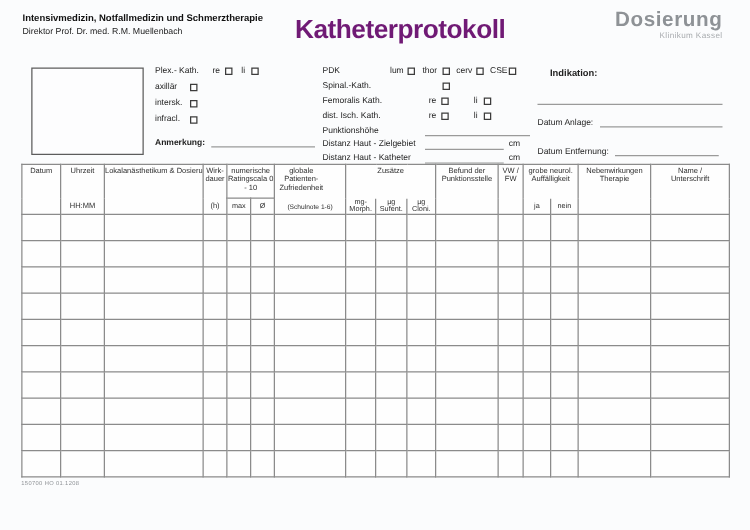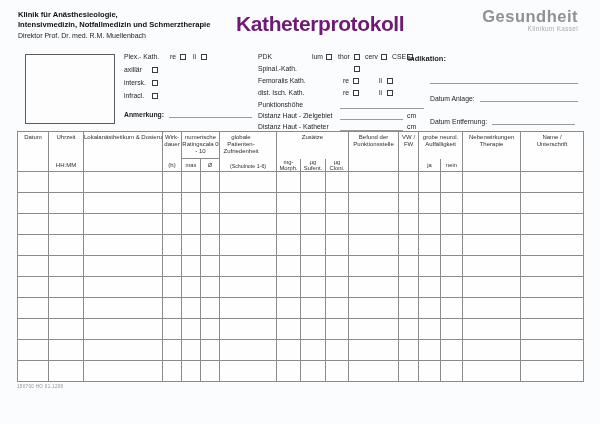--- a/index.html
+++ b/index.html
@@ -45,29 +45,28 @@
   .subnote{font-size:5.3px;color:#2e2e2e;}
   .wrapnarrow{display:inline-block;max-width:42px;}
   .wrapname{display:inline-block;max-width:40px;}
   
   .formnum{left:17px;top:384px;font-size:4.6px;color:#8f9296;letter-spacing:0.3px;}
 </style>
 </head>
 <body>
 
 <div class="abs clinic">
-  <div class="c1">Klinik für Anästhesieologie,</div>
   <div class="c1">Intensivmedizin, Notfallmedizin und Schmerztherapie</div>
   <div class="c2">Direktor Prof. Dr. med. R.M. Muellenbach</div>
 </div>
 
 <div class="abs title">Katheterprotokoll</div>
 
 <div class="abs logo">
-  <div class="lg1">Gesundheit</div>
+  <div class="lg1">Dosierung</div>
   <div class="lg3">Klinikum Kassel</div>
 </div>
 
 <div class="abs pbox"></div>
 
 <div class="prow" style="left:124px;top:53px;width:120px">
   <span class="at" style="left:0">Plex.- Kath.</span>
   <span class="at" style="left:46px">re</span>
   <span class="cb" style="left:56px"></span>
   <span class="at" style="left:69px">li</span>
@@ -128,21 +127,21 @@
   <span class="at" style="left:0">Distanz Haut - Zielgebiet</span>
   <span class="uline" style="left:82px;width:63px"></span>
   <span class="at" style="left:149px">cm</span>
 </div>
 <div class="prow" style="left:258px;top:123px;width:172px">
   <span class="at" style="left:0">Distanz Haut - Katheter</span>
   <span class="uline" style="left:82px;width:63px"></span>
   <span class="at" style="left:149px">cm</span>
 </div>
 
-<div class="abs b f75" style="left:408px;top:54px">Indikation:</div>
+<div class="abs b f75" style="left:440px;top:54px">Indikation:</div>
 <div class="abs" style="left:430px;top:75px;width:148px;height:8px;border-bottom:1px solid #9a9a9a"></div>
 <div class="frow" style="left:430px;top:93px;width:148px">
   <span>Datum Anlage:</span>
   <span class="grow"></span>
 </div>
 <div class="frow" style="left:430px;top:116px;width:145px">
   <span>Datum Entfernung:</span>
   <span class="grow"></span>
 </div>
 

